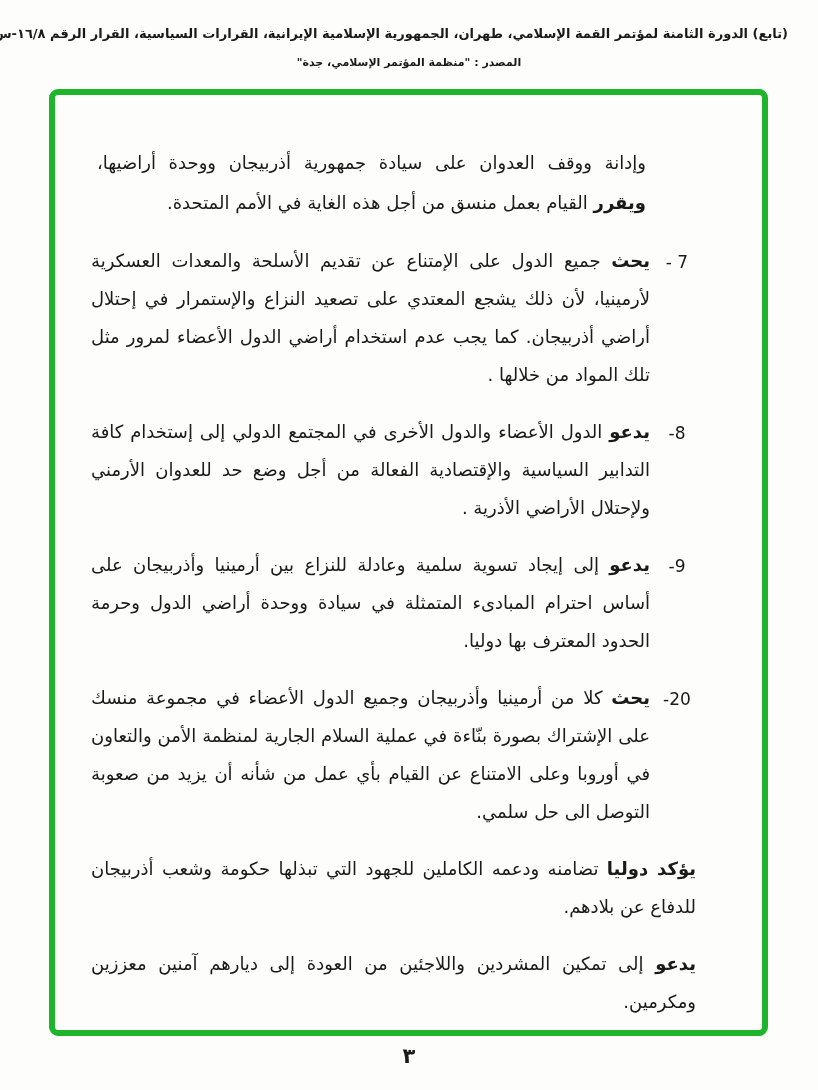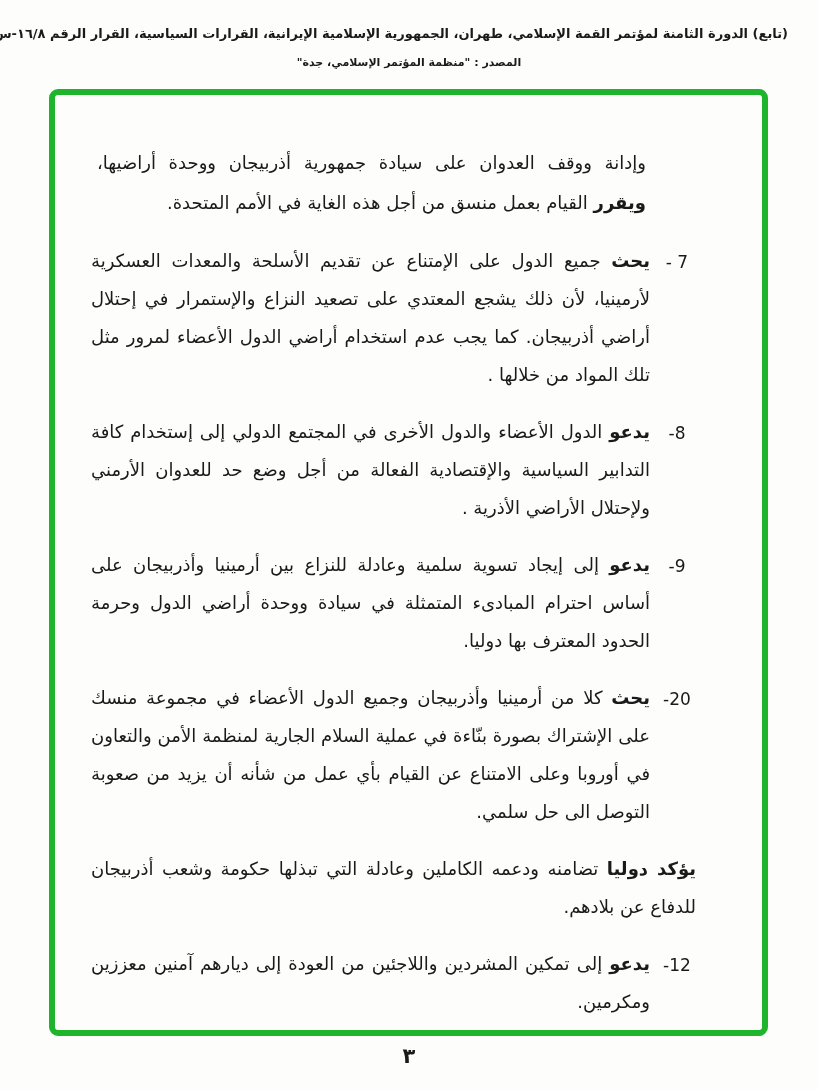--- a/index.html
+++ b/index.html
@@ -86,22 +86,21 @@
       </div>
       <div class="item">
         <div class="num">-9</div>
         <div class="txt"><span class="b">يدعو</span><span class=""> إلى إيجاد تسوية سلمية وعادلة للنزاع بين أرمينيا وأذربيجان على أساس احترام المبادىء المتمثلة في سيادة ووحدة أراضي الدول وحرمة الحدود المعترف بها دوليا.</span></div>
       </div>
       <div class="item">
         <div class="num">-20</div>
         <div class="txt"><span class="b">يحث</span><span class=""> كلا من أرمينيا وأذربيجان وجميع الدول الأعضاء في مجموعة منسك على الإشتراك بصورة بنّاءة في عملية السلام الجارية لمنظمة الأمن والتعاون في أوروبا وعلى الامتناع عن القيام بأي عمل من شأنه أن يزيد من صعوبة التوصل الى حل سلمي.</span></div>
       </div>
       <div class="item">
-        <div class="txt"><span class="b">يؤكد دوليا</span><span class=""> تضامنه ودعمه الكاملين وعادلة التي تبذلها حكومة وشعب أذربيجان للدفاع عن بلادهم.</span></div>
+        <div class="txt"><span class="b">يؤكد دوليا</span><span class=""> تضامنه ودعمه الكاملين للجهود التي تبذلها حكومة وشعب أذربيجان للدفاع عن بلادهم.</span></div>
       </div>
       <div class="item">
-        <div class="num">-12</div>
         <div class="txt"><span class="b">يدعو</span><span class=""> إلى تمكين المشردين واللاجئين من العودة إلى ديارهم آمنين معززين ومكرمين.</span></div>
       </div>
     </div>
 </div>
 
 <div class="pagenum">٣</div>
 
 </body></html>

